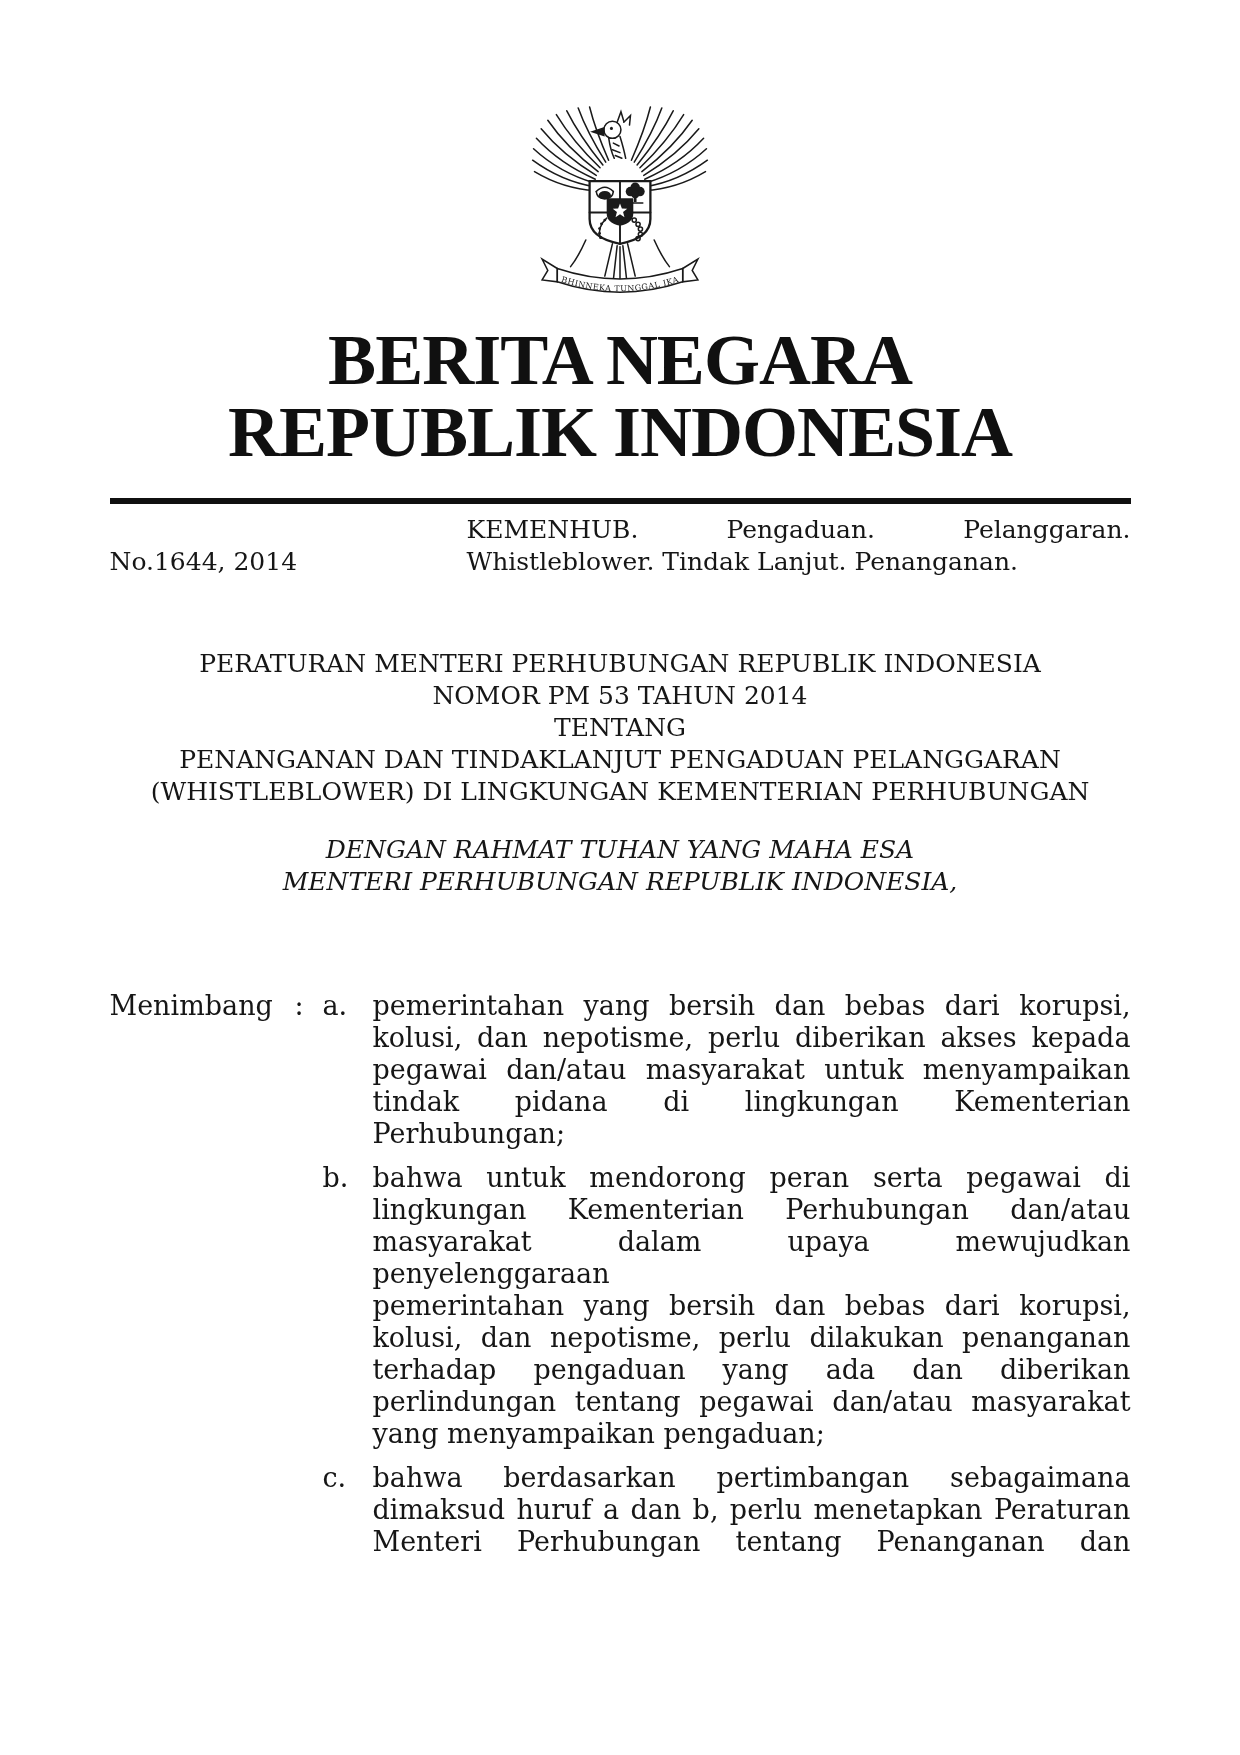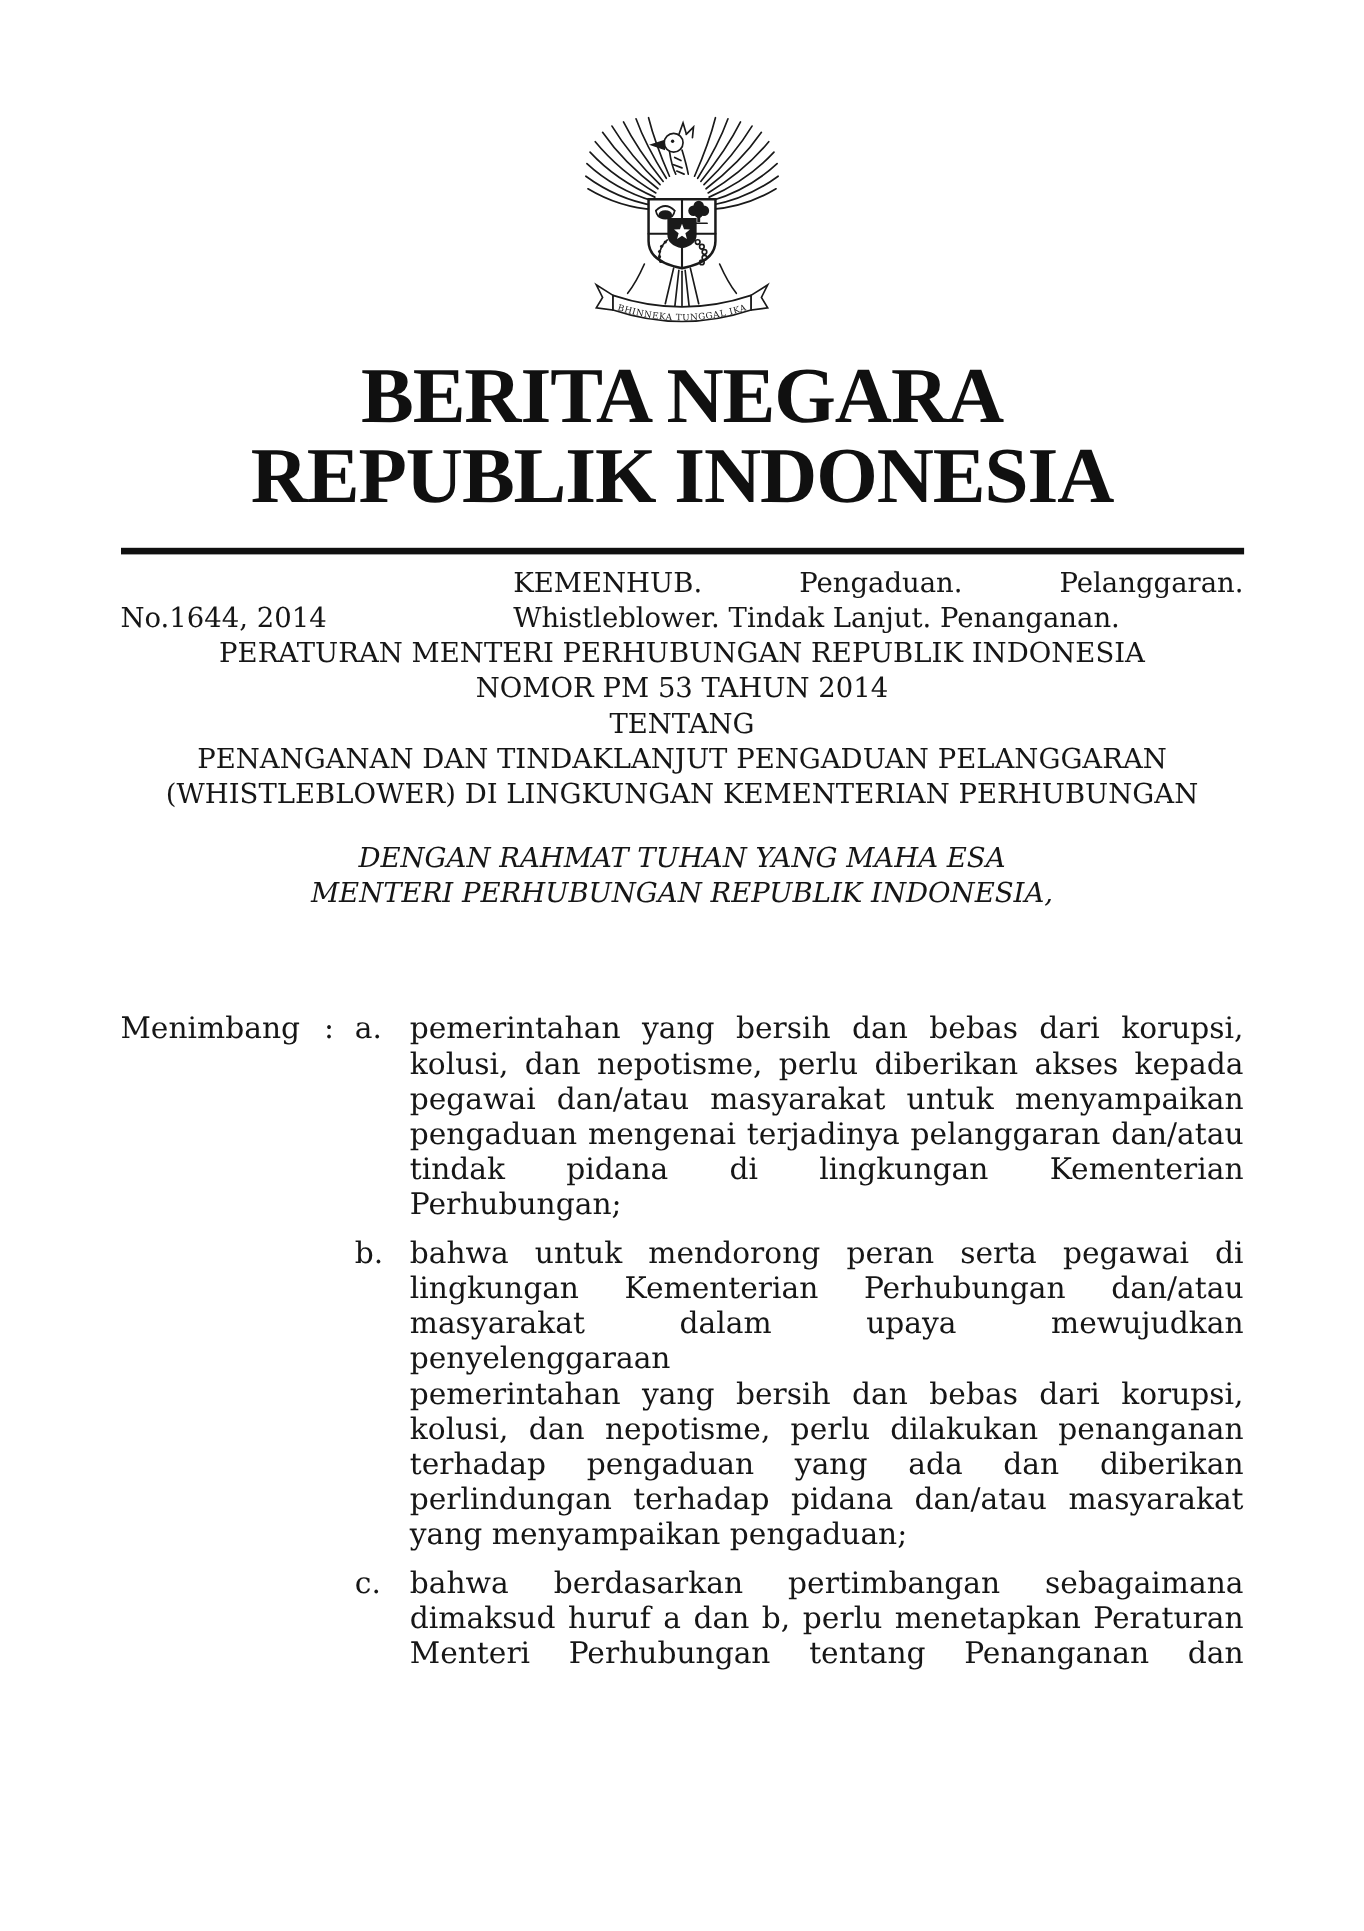--- a/index.html
+++ b/index.html
@@ -32,21 +32,21 @@
   .rule{margin-top:30px;border-top:6px solid #101010;height:0;}
 
   
   .meta-row{display:flex;margin-top:10px;font-size:25px;line-height:32px;align-items:flex-end;}
   .issue{width:357px;}
   .subject{flex:1;}
   .subject-line1{display:flex;justify-content:space-between;}
   .it{}
 
   
-  .reg-title{text-align:center;font-size:25px;line-height:32px;}
+  .reg-title{margin-top:70px;text-align:center;font-size:25px;line-height:32px;}
   .invocation{margin-top:26px;text-align:center;font-size:25px;line-height:32px;font-style:italic;}
 
   
   .considering{display:flex;margin-top:92px;font-size:27px;line-height:32px;}
   .c-label{width:185px;}
   .c-colon{width:28px;}
   .c-items{flex:1;}
   .c-item{display:flex;margin-bottom:12px;}
   .c-letter{width:50px;}
   .c-text{flex:1;}
@@ -202,35 +202,34 @@
     <div class="considering">
       <div class="c-label">Menimbang</div>
       <div class="c-colon">:</div>
       <div class="c-items">
           <div class="c-item">
             <div class="c-letter">a.</div>
             <div class="c-text">
               <div class="jline">pemerintahan yang bersih dan bebas dari korupsi,</div>
               <div class="jline">kolusi, dan nepotisme, perlu diberikan akses kepada</div>
               <div class="jline">pegawai dan/atau masyarakat untuk menyampaikan</div>
-              <div class="jline">pengaduan mengenai terjadinya pelanggaran dan/atau</div>
               <div class="jline">tindak pidana di lingkungan Kementerian</div>
               <div class="jline lastline">Perhubungan;</div>
             </div>
           </div>
           <div class="c-item">
             <div class="c-letter">b.</div>
             <div class="c-text">
               <div class="jline">bahwa untuk mendorong peran serta pegawai di</div>
               <div class="jline">lingkungan Kementerian Perhubungan dan/atau</div>
               <div class="jline">masyarakat dalam upaya mewujudkan penyelenggaraan</div>
               <div class="jline">pemerintahan yang bersih dan bebas dari korupsi,</div>
               <div class="jline">kolusi, dan nepotisme, perlu dilakukan penanganan</div>
               <div class="jline">terhadap pengaduan yang ada dan diberikan</div>
-              <div class="jline">perlindungan terhadap pidana dan/atau masyarakat</div>
+              <div class="jline">perlindungan tentang pegawai dan/atau masyarakat</div>
               <div class="jline lastline">yang menyampaikan pengaduan;</div>
             </div>
           </div>
           <div class="c-item">
             <div class="c-letter">c.</div>
             <div class="c-text">
               <div class="jline">bahwa berdasarkan pertimbangan sebagaimana</div>
               <div class="jline">dimaksud huruf a dan b, perlu menetapkan Peraturan</div>
               <div class="jline">Menteri Perhubungan tentang Penanganan dan</div>
             </div>

